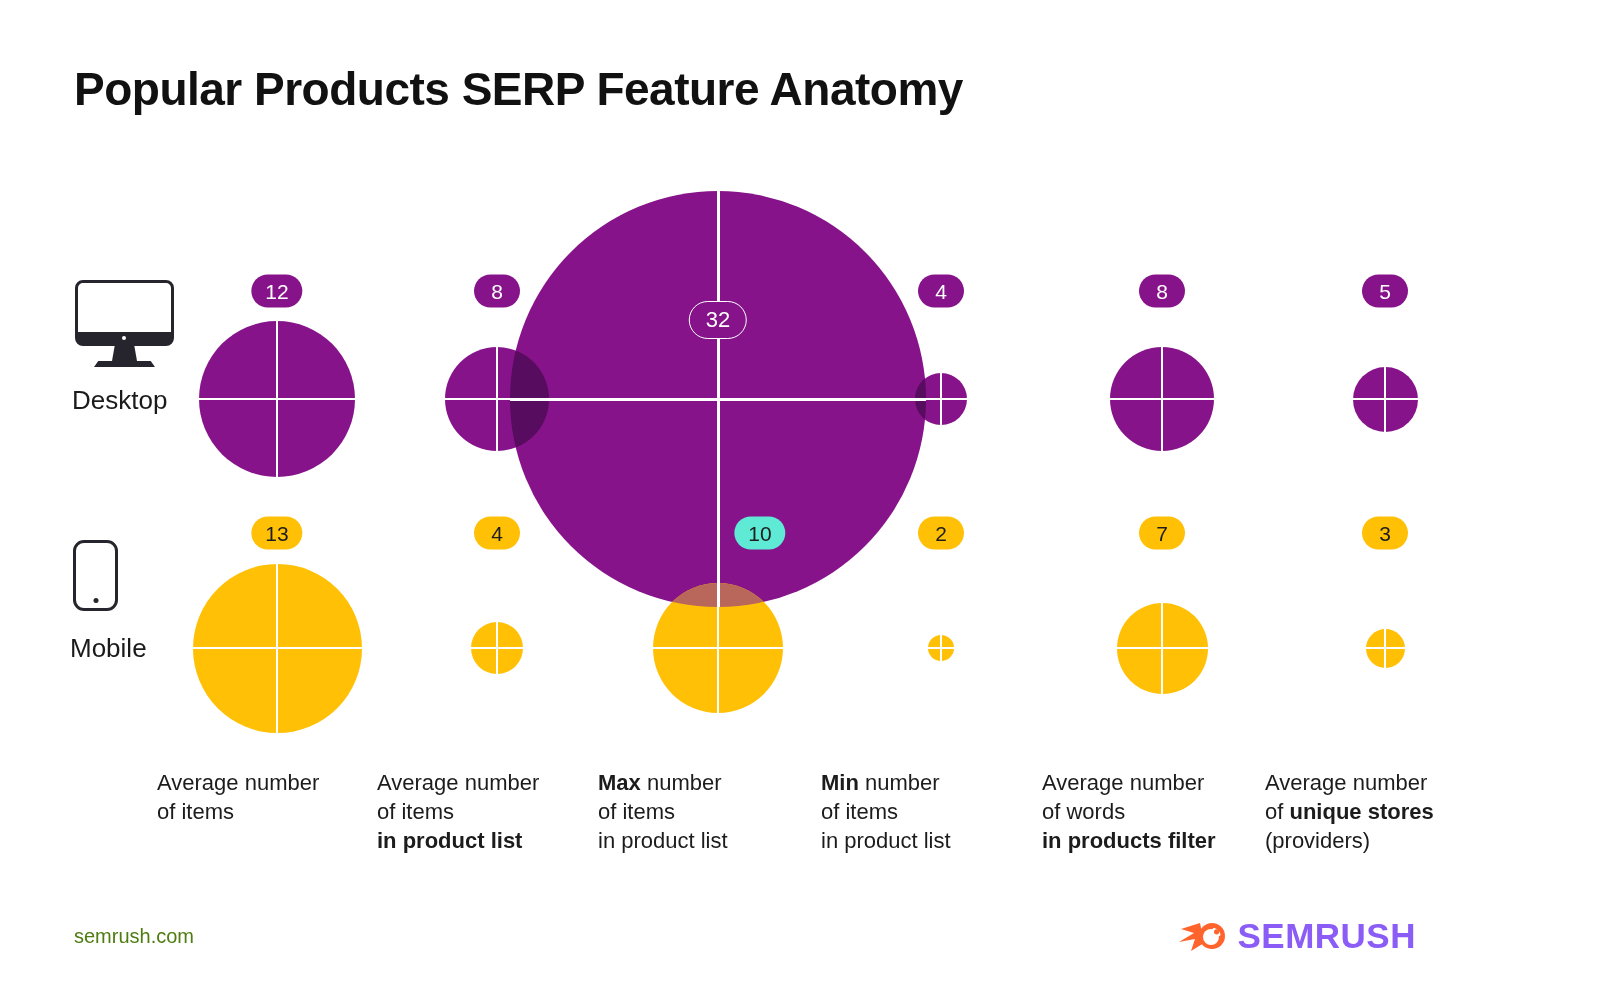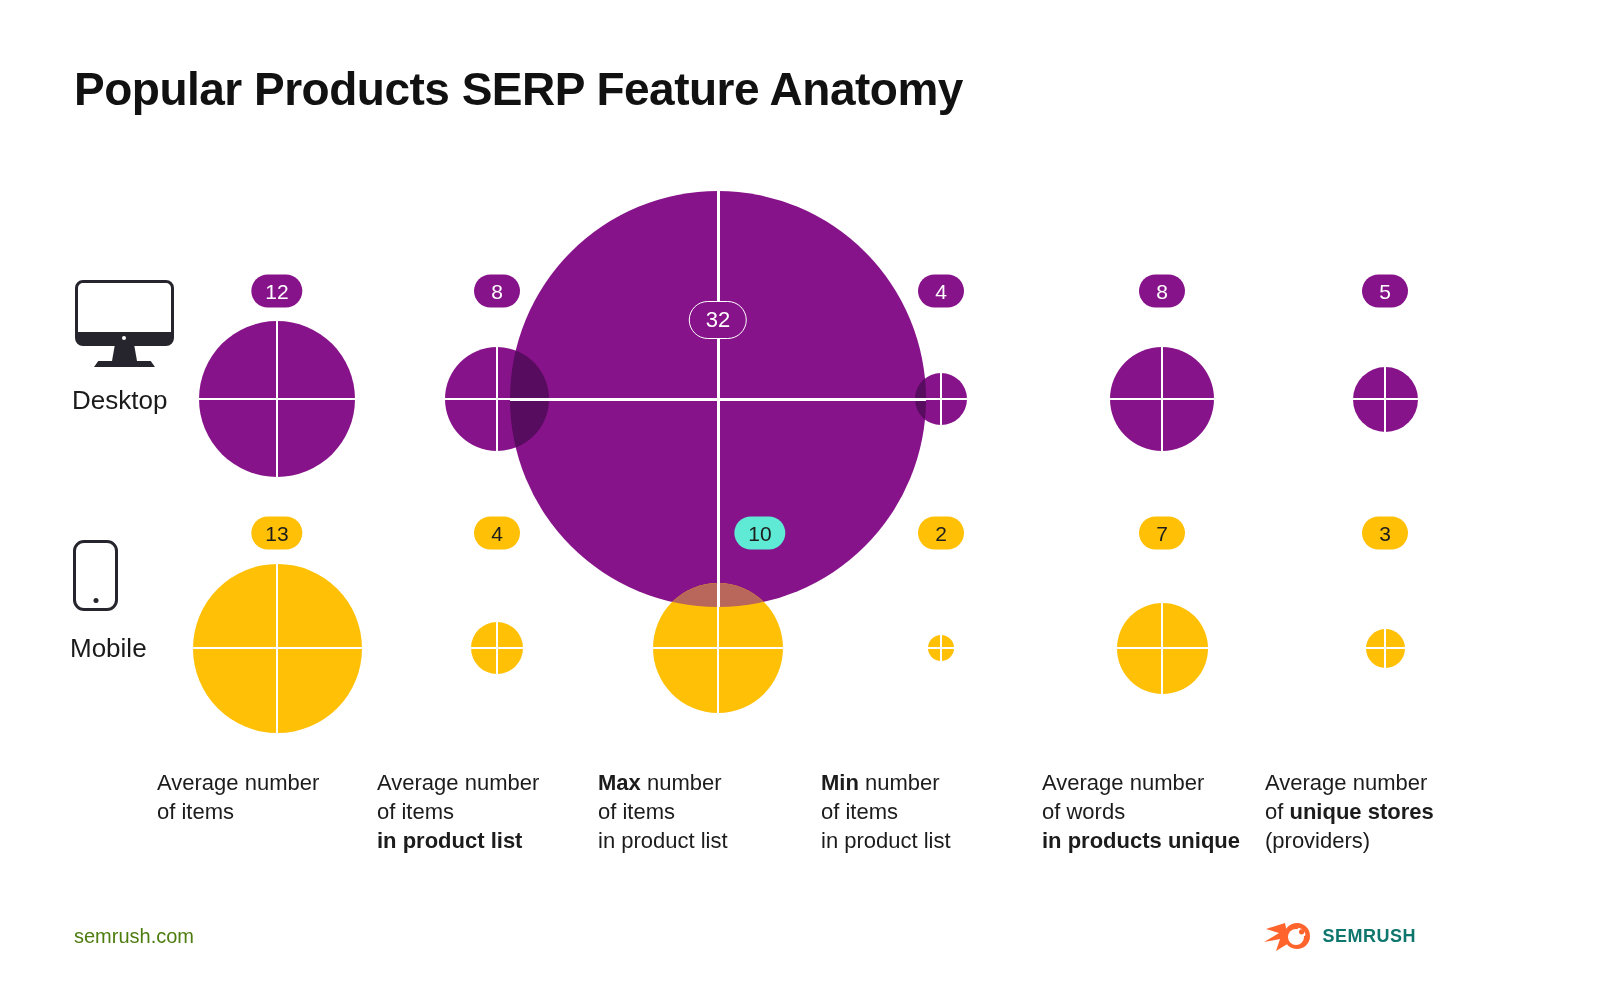--- a/index.html
+++ b/index.html
@@ -37,21 +37,21 @@
   .value-badge.outline{height:38px;min-width:58px;padding:0 16px;border:1.5px solid #ffffff;border-radius:19px;font-size:22px;}
   
   .cat-label{
     position:absolute;top:768px;width:240px;
     font-size:22px;line-height:29px;color:#1c1c1c;
   }
   .cat-label b{font-weight:700;}
   
   .footer-site{position:absolute;left:74px;bottom:38px;font-size:20px;color:#4d7c0f;}
   .brand{position:absolute;right:72px;bottom:30px;display:flex;align-items:center;gap:9px;}
-  .brand-text{font-size:18px;font-weight:800;letter-spacing:0.5px;color:#0f766e;}
+  .brand-text{font-size:35px;font-weight:800;letter-spacing:0.5px;color:#8b5cf6;}
 </style>
 </head>
 <body>
 
 <div class="canvas">
 
   <h1 class="page-title">Popular Products SERP Feature Anatomy</h1>
 
   <div class="monitor">
     <div class="screen"></div>
@@ -137,21 +137,21 @@
         <div><span>in product list</span></div>
       </div>
       <div class="cat-label" style="left: 821px;">
         <div><b>Min</b><span> number</span></div>
         <div><span>of items</span></div>
         <div><span>in product list</span></div>
       </div>
       <div class="cat-label" style="left: 1042px;">
         <div><span>Average number</span></div>
         <div><span>of words</span></div>
-        <div><b>in products unique</b></div>
+        <div><b>in products filter</b></div>
       </div>
       <div class="cat-label" style="left: 1265px;">
         <div><span>Average number</span></div>
         <div><span>of </span><b>unique stores</b></div>
         <div><span>(providers)</span></div>
       </div>
     </div>
 
   <div class="footer-site">semrush.com</div>
   <div class="brand">

